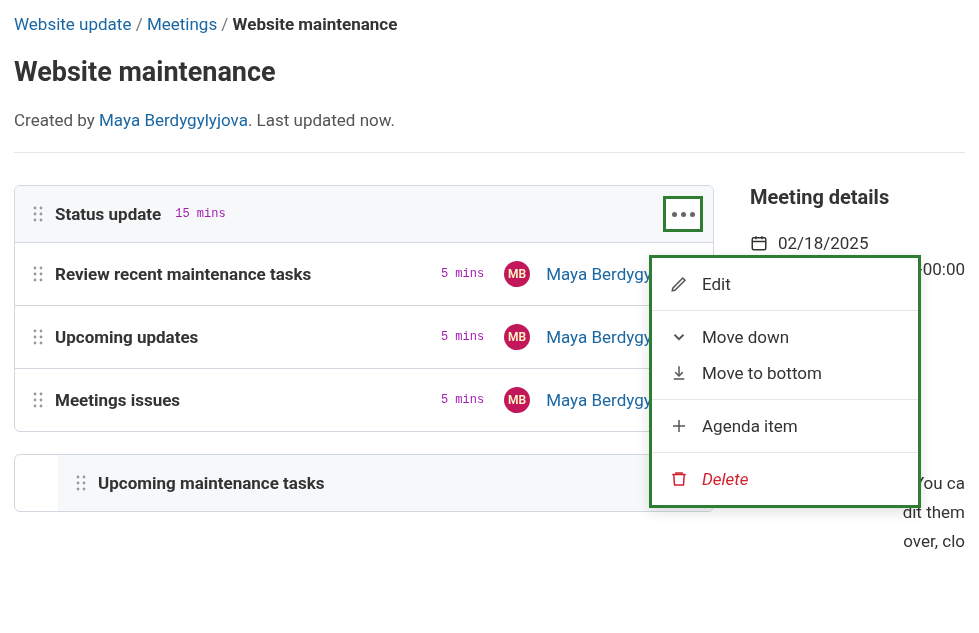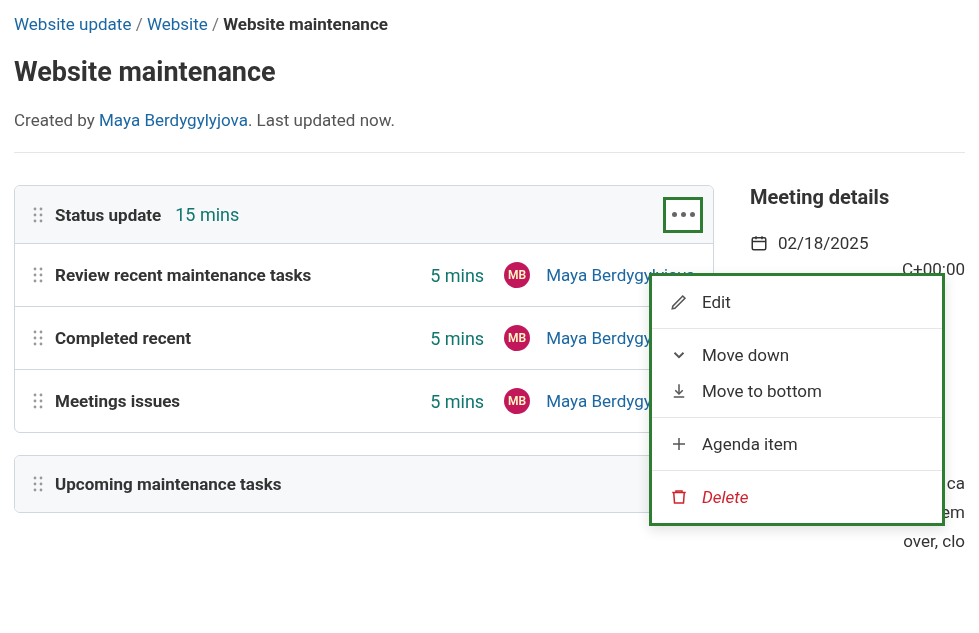--- a/index.html
+++ b/index.html
@@ -54,20 +54,21 @@
       position: relative;
     }
     .card {
       border: 1px solid #d0d7de;
       border-radius: 6px;
       overflow: hidden;
       text-align: center;
     }
     .card.second {
       margin-top: 22px;
+      padding-left: 43px;
     }
     .section-header, .agenda-item {
       display: flex;
       align-items: center;
       padding: 18px 18px;
       position: relative;
     }
     .section-header {
       background: #f6f8fa;
       gap: 10px;
@@ -86,22 +87,23 @@
       width: 10px;
       height: 16px;
     }
     .item-title {
       font-size: 17px;
       font-weight: 700;
       color: #333;
     }
     .section-header .duration,
     .agenda-item .duration {
-      font-size: 18px;
-      color: #0f766e;
+      font-size: 12px;
+      color: #a21caf;
+      font-family: Liberation Mono, monospace;
     }
     .section-header .duration {
       margin-left: 4px;
     }
     .agenda-item .spacer {
       flex: 1;
     }
     .agenda-item .duration {
       margin-right: 10px;
     }
@@ -174,26 +176,25 @@
       margin-top: 190px;
       font-size: 17px;
       color: #333;
       line-height: 1.7;
     }
     
     .dropdown {
       position: absolute;
       top: 70px;
       left: 635px;
-      width: 296px;
+      width: 272px;
       background: #fff;
       border: 3px solid #2e7d32;
       z-index: 10;
       box-shadow: 0 4px 12px rgba(0,0,0,0.12);
-      margin-top: 18px;
     }
     .dd-group {
       border-bottom: 1px solid #e6e6e6;
       padding: 8px 0;
     }
     .dd-group:last-child {
       border-bottom: none;
     }
     .dd-item {
       display: flex;
@@ -218,21 +219,21 @@
     }
     .dd-icon svg {
       width: 18px;
       height: 18px;
     }
   </style>
 </head>
 <body>
 
 <div class="breadcrumb">
-  <a>Website update</a><span> / </span><a>Website</a><span> / </span><span class="current">Website maintenance</span>
+  <a>Website update</a><span> / </span><a>Meetings</a><span> / </span><span class="current">Website maintenance</span>
 </div>
 
 <h1 class="page-title">Website maintenance</h1>
 
 <div class="meta">
   <span>Created by </span><a>Maya Berdygylyjova</a><span>. Last updated now.</span>
 </div>
 
 <div class="content-area">
 
@@ -281,21 +282,21 @@
         <span class="drag-icon">
           <svg viewBox="0 0 10 16" fill="currentColor">
               <circle cx="2" cy="2" r="1.4"></circle>
               <circle cx="8" cy="2" r="1.4"></circle>
               <circle cx="2" cy="8" r="1.4"></circle>
               <circle cx="8" cy="8" r="1.4"></circle>
               <circle cx="2" cy="14" r="1.4"></circle>
               <circle cx="8" cy="14" r="1.4"></circle>
             </svg>
         </span>
-        <span class="item-title">Completed recent</span>
+        <span class="item-title">Upcoming updates</span>
         <span class="spacer"></span>
         <span class="duration">5 mins</span>
         <span class="avatar">MB</span>
         <a class="assignee-name">Maya Berdygylyjova</a>
       </div>
 
       <div class="agenda-item">
         <span class="drag-icon">
           <svg viewBox="0 0 10 16" fill="currentColor">
               <circle cx="2" cy="2" r="1.4"></circle>

